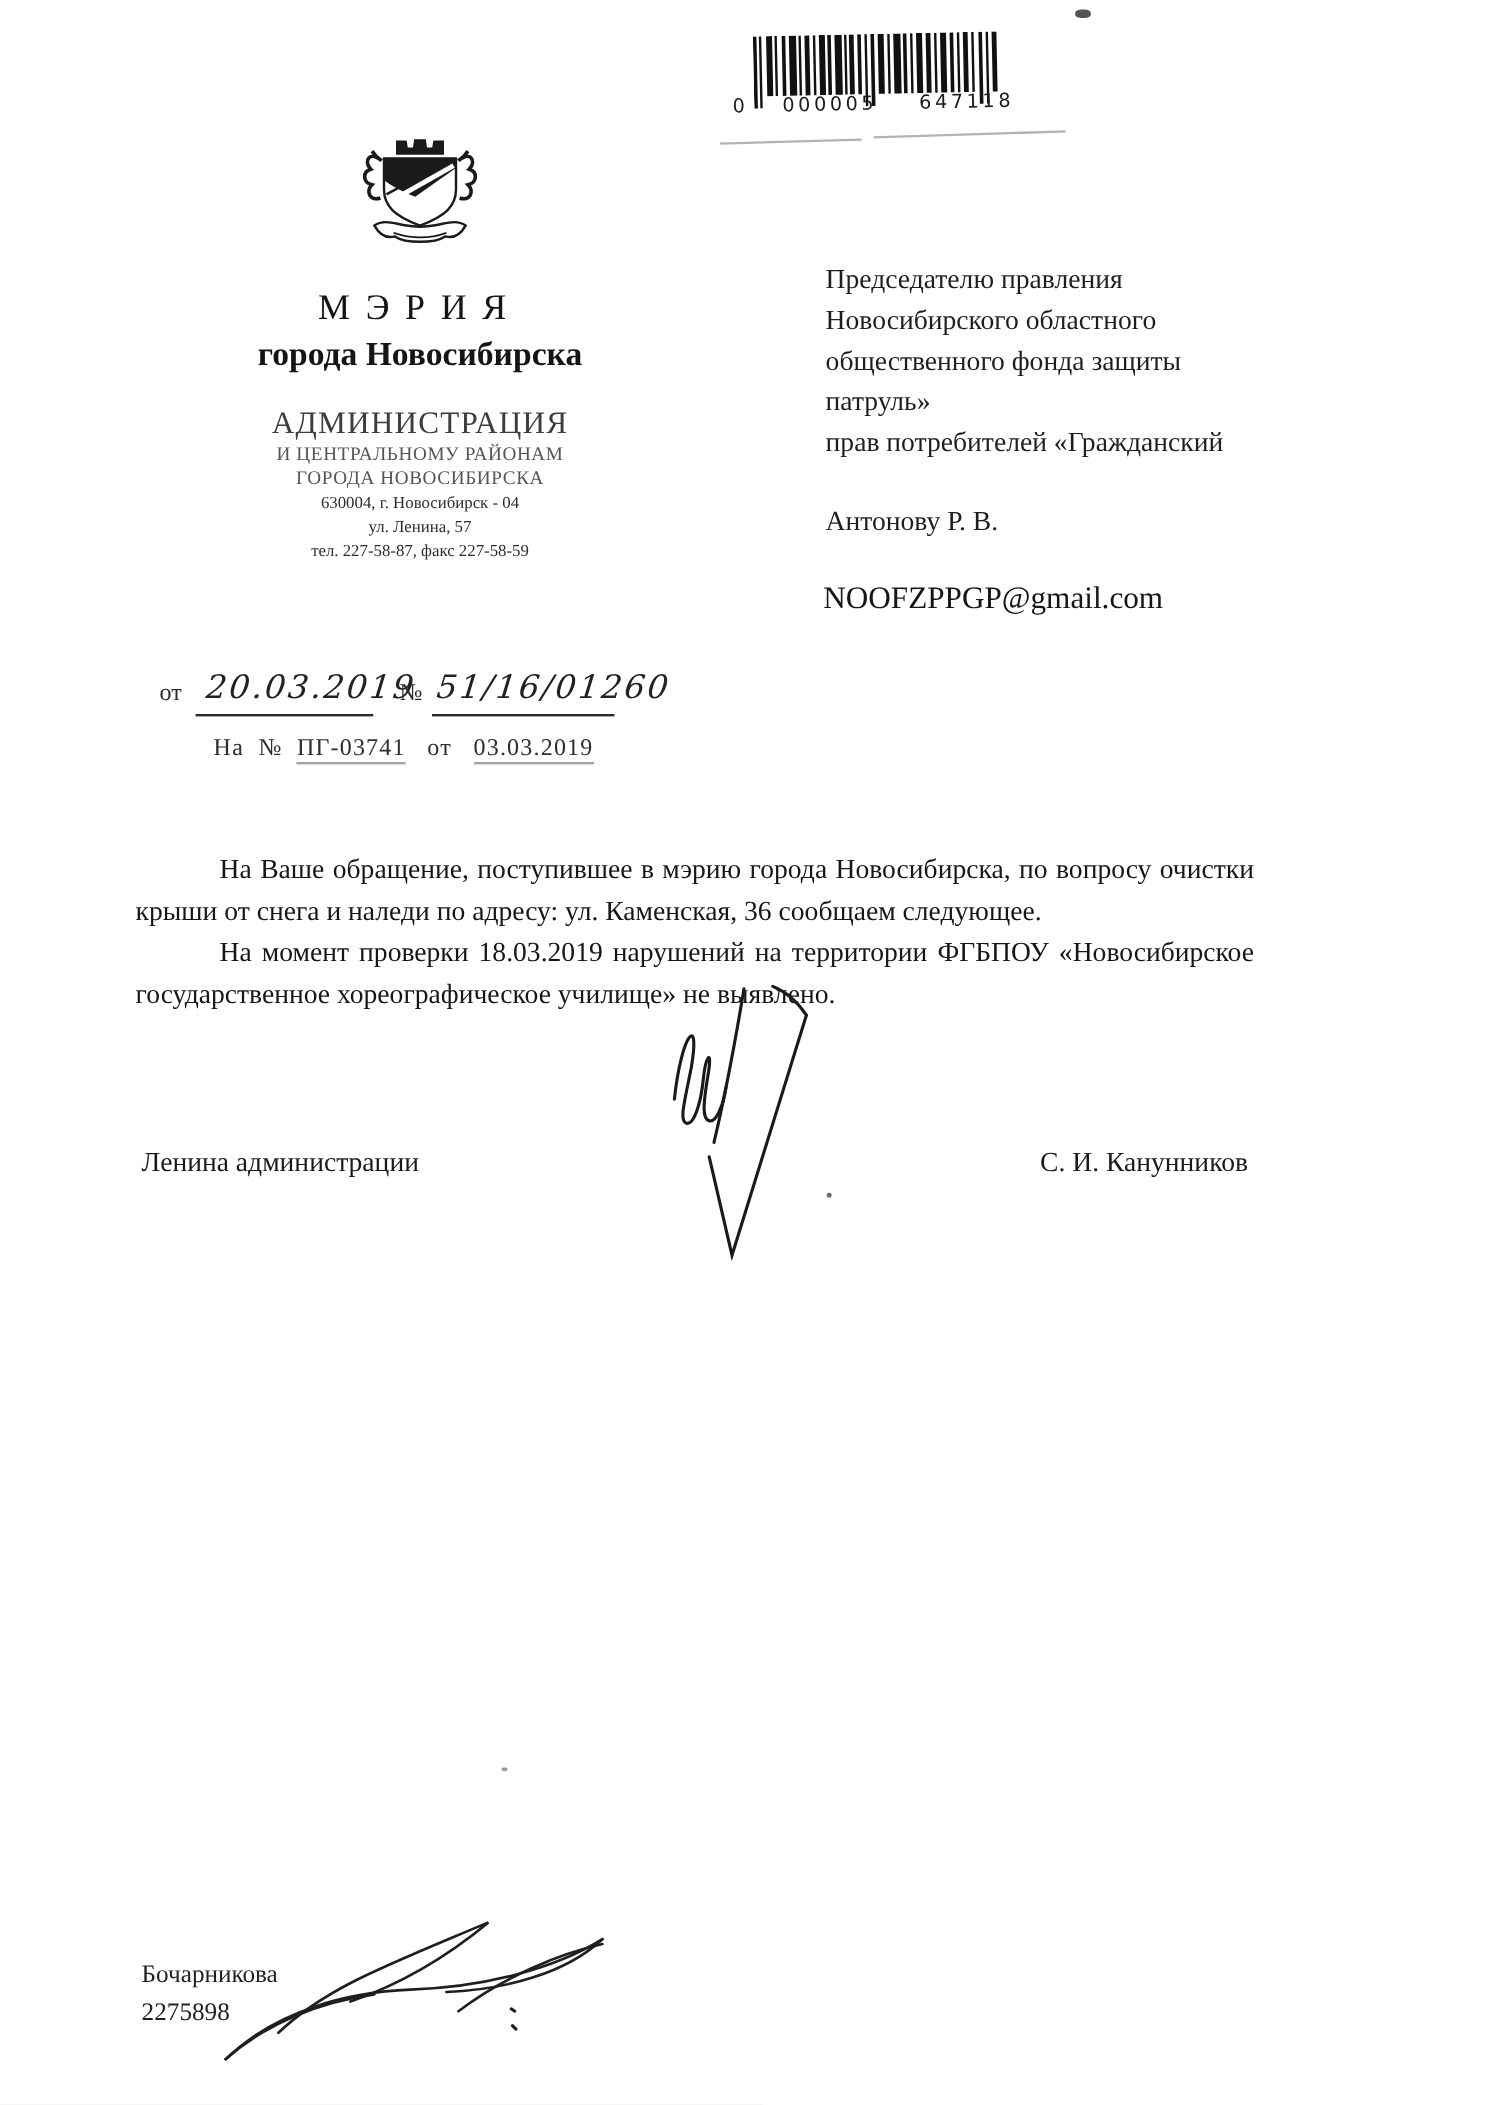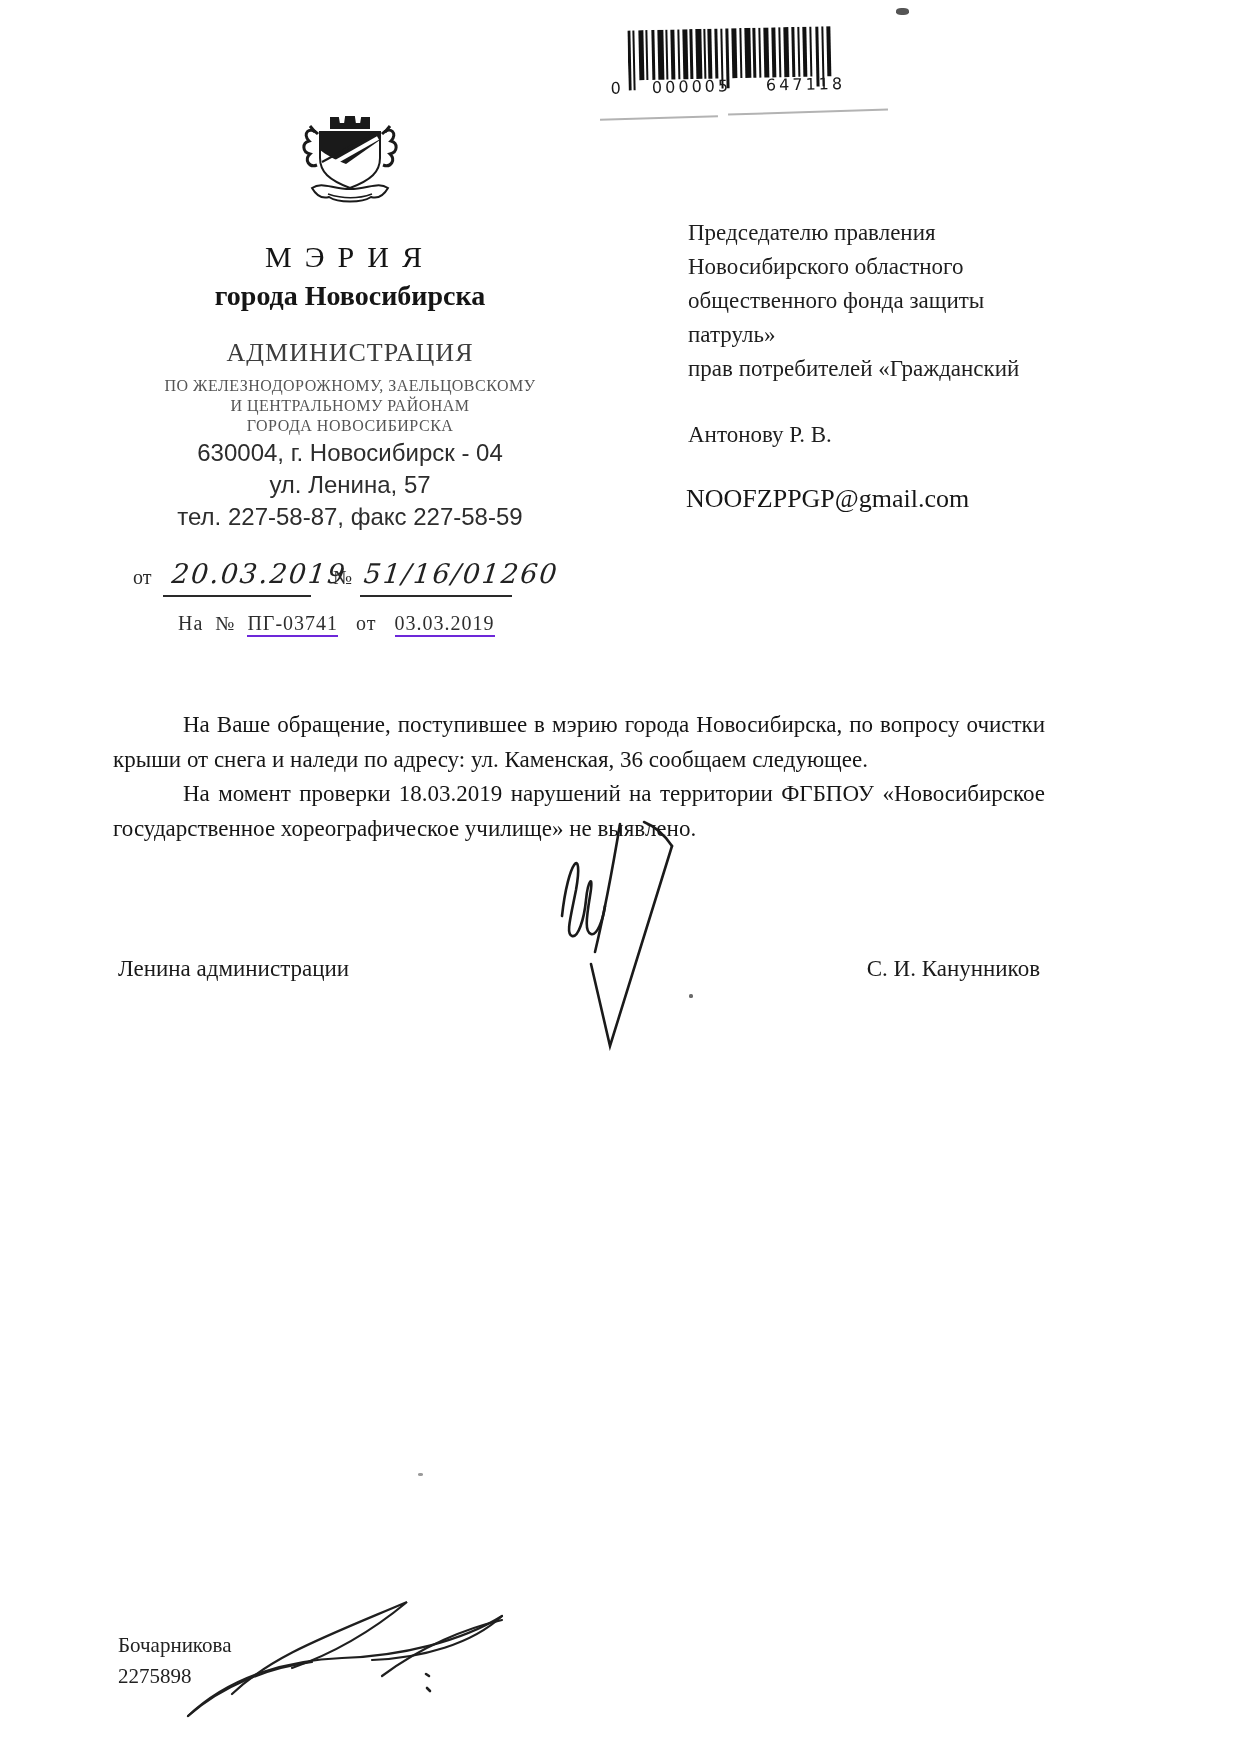--- a/index.html
+++ b/index.html
@@ -23,33 +23,33 @@
   .speck { position:absolute; background:#6a6a6a; border-radius:40%; }
   
   .emblem { position:absolute; left:298px; top:112px; width:104px; height:94px; }
   .lh { position:absolute; left:105px; top:240px; width:490px; text-align:center; }
   .lh-meria { font-size:30px; font-weight:normal; letter-spacing:13px; color:#151515; }
   .lh-city  { font-size:28px; font-weight:bold; margin-top:6px; color:#151515; }
   .lh-admin { font-size:26px; color:#3d3d3d; letter-spacing:1px; margin-top:26px; }
   .lh-admin2{ font-size:26px; color:#3d3d3d; letter-spacing:1px; margin-top:4px; }
   .lh-dist  { font-size:16px; color:#555; letter-spacing:0.5px; margin-top:9px; }
   .lh-dist2 { font-size:16px; color:#555; letter-spacing:0.5px; margin-top:2px; }
-  .lh-addr  { font-family:Liberation Sans, sans-serif; font-size:24px; color:#2d2d2d; margin-top:4px; }
+  .lh-addr  { font-family:Liberation Serif, serif; font-size:14px; color:#2d2d2d; margin-top:4px; }
   
   .ref-label { position:absolute; font-size:20px; color:#2a2a2a; }
   .ref-rule  { position:absolute; height:2px; background:#2a2a2a; }
   .hand {
     position:absolute; font-family:"DejaVu Serif", serif; font-style:italic;
     font-size:27px; color:#222; letter-spacing:2px; transform:skewX(-6deg);
     white-space:nowrap;
   }
   .reply-line {
     position:absolute; left:178px; top:612px; font-size:20px; color:#2e2e2e; letter-spacing:1px;
   }
-  .u { border-bottom:2px solid #6d28d9; padding-bottom:1px; }
+  .u { border-bottom:2px solid #a3a3a3; padding-bottom:1px; }
   
   .recipient { position:absolute; left:688px; top:216px; width:375px; font-size:23px; line-height:34px; color:#1e1e1e; }
   .rec-name  { position:absolute; left:688px; top:422px; font-size:23px; color:#1e1e1e; }
   .rec-email { position:absolute; left:686px; top:484px; font-size:26px; color:#161616; }
   
   .body-text { position:absolute; left:113px; top:708px; width:932px; font-size:23px; line-height:34.5px; color:#161616; }
   .body-text p { text-align:justify; text-indent:70px; margin:0; }
   
   .sig-row-left  { position:absolute; left:118px;  top:956px; font-size:23px; color:#1a1a1a; }
   .sig-row-right { position:absolute; right:200px; top:956px; font-size:23px; color:#1a1a1a; }
@@ -131,21 +131,20 @@
 
       <path d="M14,76 c10,-7 20,1 38,1 c18,0 28,-8 38,-1 c-4,7 -10,11 -17,9 c-9,6 -33,6 -42,0 c-7,2 -13,-2 -17,-9 z" fill="#fff"></path>
       <path d="M30,82 c15,5 30,5 44,0" stroke-width="1.5"></path>
     </g>
   </svg>
 
   <div class="lh">
     <div class="lh-meria">МЭРИЯ</div>
     <div class="lh-city">города Новосибирска</div>
     <div class="lh-admin">АДМИНИСТРАЦИЯ</div>
-    <div class="lh-dist">ПО ЖЕЛЕЗНОДОРОЖНОМУ, ЗАЕЛЬЦОВСКОМУ</div>
     <div class="lh-dist2">И ЦЕНТРАЛЬНОМУ РАЙОНАМ</div>
     <div class="lh-dist2">ГОРОДА НОВОСИБИРСКА</div>
     <div class="lh-addr">630004, г. Новосибирск - 04</div>
     <div class="lh-addr">ул. Ленина, 57</div>
     <div class="lh-addr">тел. 227-58-87, факс 227-58-59</div>
   </div>
 
   <span class="ref-label" style="left:133px; top:566px;">от</span>
   <div class="ref-rule" style="left:163px; top:595px; width:148px;"></div>
   <span class="hand" style="left:172px; top:558px;">20.03.2019</span>

